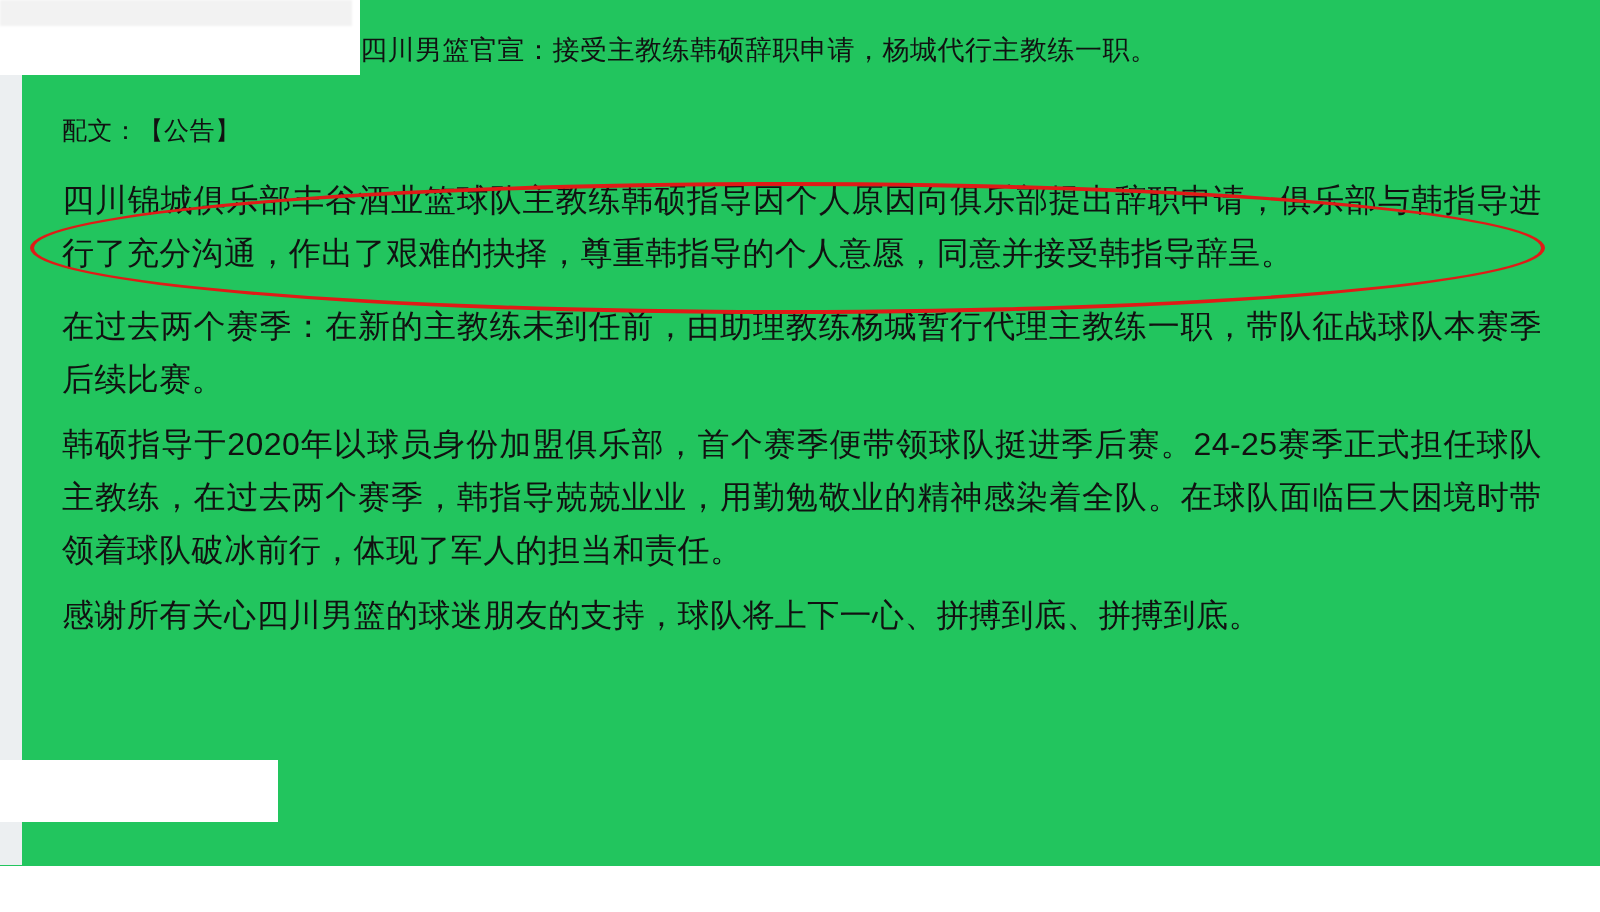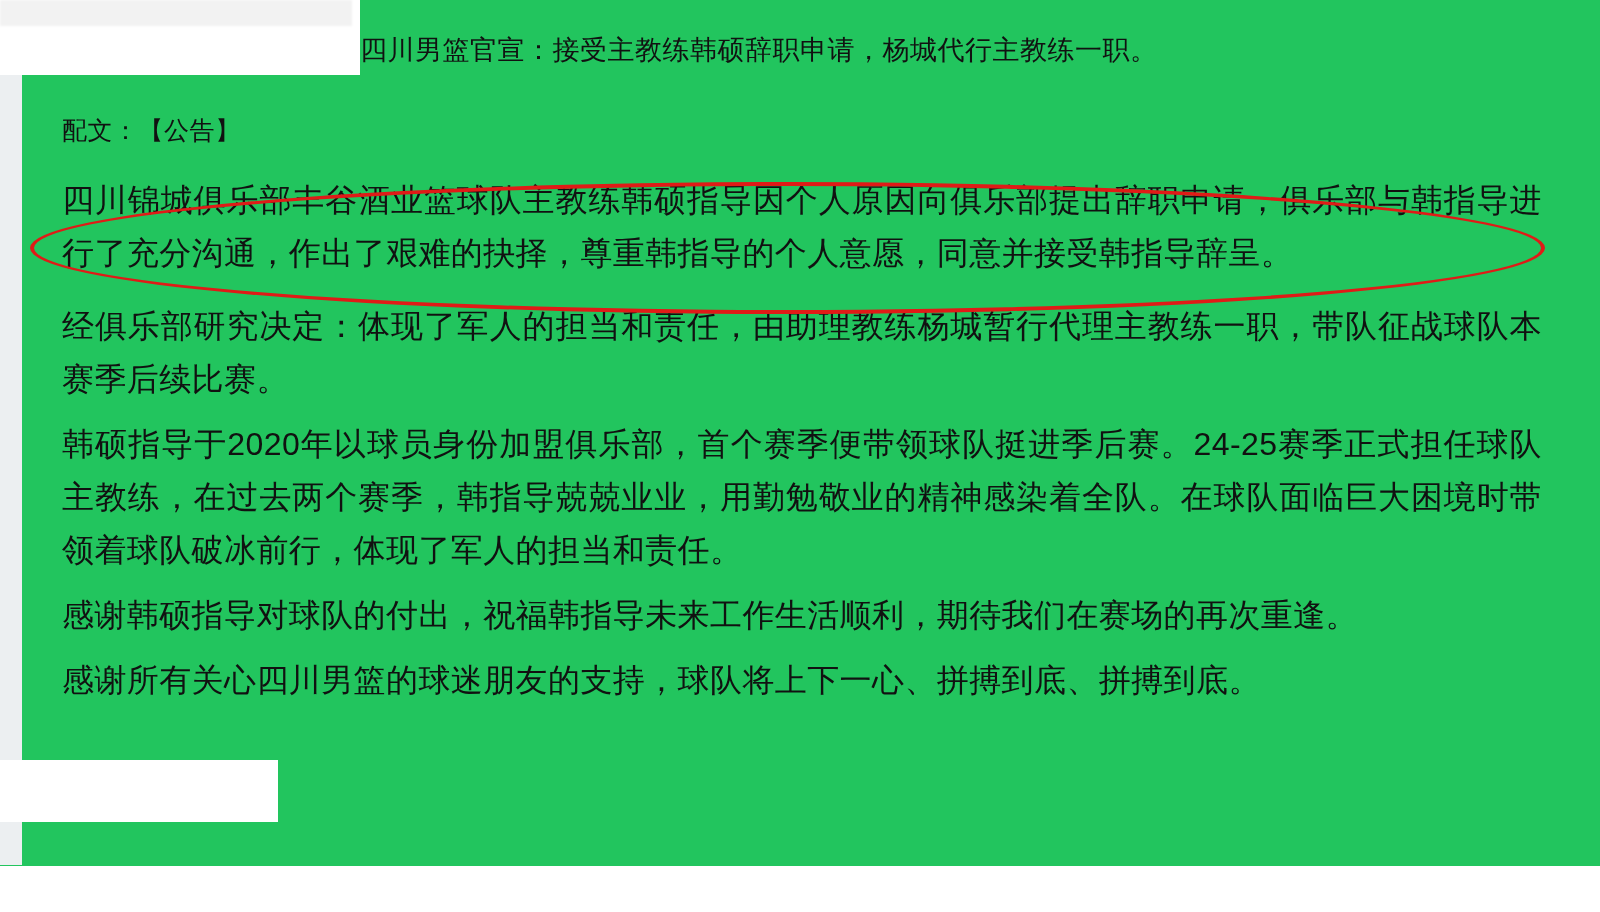--- a/index.html
+++ b/index.html
@@ -135,25 +135,24 @@
   <div class="bottom-strip"></div>
 
   <div class="headline">四川男篮官宣：接受主教练韩硕辞职申请，杨城代行主教练一职。</div>
 
   <div class="article">
 
     <p class="lead">配文：【公告】</p>
 
     <p class="para highlighted">四川锦城俱乐部丰谷酒业篮球队主教练韩硕指导因个人原因向俱乐部提出辞职申请，俱乐部与韩指导进行了充分沟通，作出了艰难的抉择，尊重韩指导的个人意愿，同意并接受韩指导辞呈。</p>
 
-    <p class="para">经俱乐部研究决定：体现了军人的担当和责任，由助理教练杨城暂行代理主教练一职，带队征战球队本赛季后续比赛。</p>
+    <p class="para">在过去两个赛季：在新的主教练未到任前，由助理教练杨城暂行代理主教练一职，带队征战球队本赛季后续比赛。</p>
 
     <p class="para">韩硕指导于2020年以球员身份加盟俱乐部，首个赛季便带领球队挺进季后赛。24-25赛季正式担任球队主教练，在过去两个赛季，韩指导兢兢业业，用勤勉敬业的精神感染着全队。在球队面临巨大困境时带领着球队破冰前行，体现了军人的担当和责任。</p>
 
-    <p class="para">感谢韩硕指导对球队的付出，祝福韩指导未来工作生活顺利，期待我们在赛场的再次重逢。</p>
 
     <p class="para">感谢所有关心四川男篮的球迷朋友的支持，球队将上下一心、拼搏到底、拼搏到底。</p>
 
   </div>
 
   <div class="annotation-ellipse"></div>
 
 </div>
 
 </body></html>

